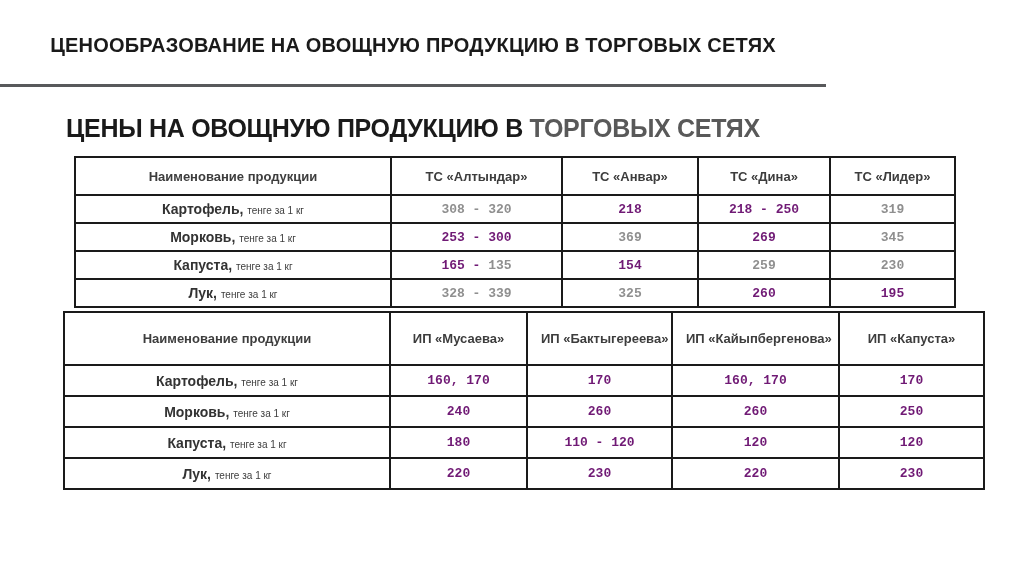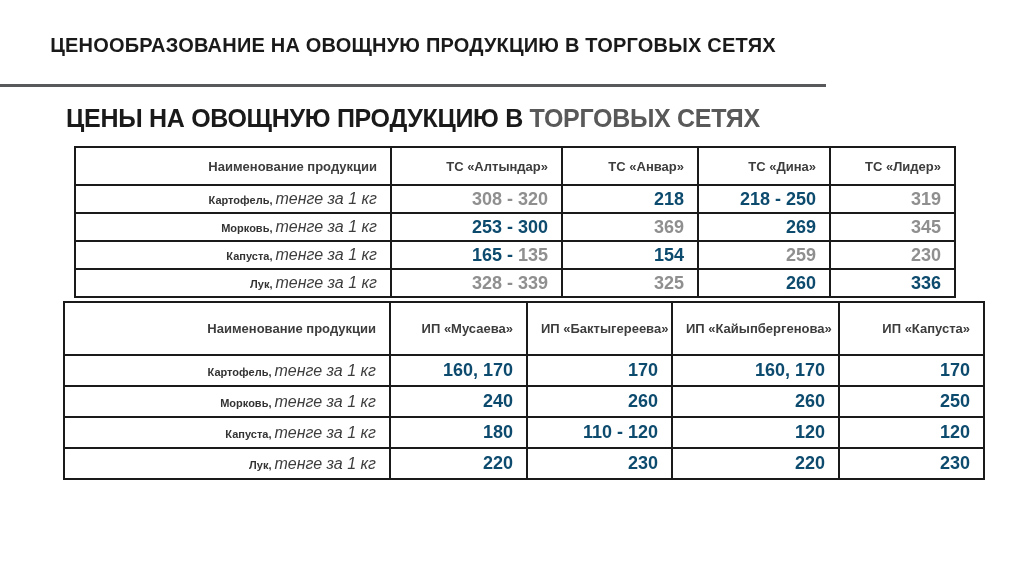--- a/index.html
+++ b/index.html
@@ -20,61 +20,61 @@
     letter-spacing: 0.2px;
     line-height: 24px;
   }
   .rule {
     margin-top: 27px;
     width: 100%;
     height: 3px;
     background: #58595b;
   }
   .section-heading {
-    margin-top: 15px;
+    margin-top: 25px;
     text-align: center;
     font-size: 25px;
     font-weight: bold;
     color: #1a1a1a;
     line-height: 32px;
     letter-spacing: -0.3px;
   }
   .section-heading .gray { color: #595959; }
 
   table {
     border-collapse: collapse;
     table-layout: fixed;
   }
   #table-0 { margin: 12px 0 0 74px; width: 880px; }
   #table-1 { margin: 3px 0 0 63px;  width: 920px; }
 
   th, td {
     border: 2px solid #1a1a1a;
-    text-align: right;
+    text-align: center;
     vertical-align: middle;
     padding: 0 13px;
     overflow: hidden;
   }
   th {
     font-size: 13px;
     font-weight: bold;
     color: #3d3d3d;
     white-space: nowrap;
   }
   #table-0 th { height: 36px; }
   #table-1 th { height: 51px; }
   #table-0 td { height: 26px; }
   #table-1 td { height: 29px; }
 
   .product-cell { white-space: nowrap; }
-  .product-name { font-weight: bold; font-size: 11px; color: #333333; }
-  .product-unit { font-style: italic; font-size: 16px; color: #3d3d3d; }
+  .product-name { font-weight: bold; font-size: 14px; color: #333333; }
+  .product-unit { font-size: 10px; color: #3d3d3d; }
 
-  .value-cell { font-weight: bold; font-size: 18px; white-space: nowrap; }
-  .tone-dark { color: #0c4a6e; }
+  .value-cell { font-weight: bold; font-size: 13px; white-space: nowrap; font-family: Liberation Mono, monospace; }
+  .tone-dark { color: #701a75; }
   .tone-gray { color: #8f8f8f; }
 </style>
 </head>
 <body>
 
 <div class="page">
 
   <div class="main-title">ЦЕНООБРАЗОВАНИЕ НА ОВОЩНУЮ ПРОДУКЦИЮ В ТОРГОВЫХ СЕТЯХ</div>
   <div class="rule"></div>
 
@@ -117,21 +117,21 @@
           <td class="value-cell"><span class="tone-dark">165 - </span><span class="tone-gray">135</span></td>
           <td class="value-cell"><span class="tone-dark">154</span></td>
           <td class="value-cell"><span class="tone-gray">259</span></td>
           <td class="value-cell"><span class="tone-gray">230</span></td>
         </tr>
         <tr>
           <td class="product-cell"><span class="product-name">Лук, </span><span class="product-unit">тенге за 1 кг</span></td>
           <td class="value-cell"><span class="tone-gray">328 - 339</span></td>
           <td class="value-cell"><span class="tone-gray">325</span></td>
           <td class="value-cell"><span class="tone-dark">260</span></td>
-          <td class="value-cell"><span class="tone-dark">336</span></td>
+          <td class="value-cell"><span class="tone-dark">195</span></td>
         </tr>
       </tbody>
   </table>
 
 
   <table id="table-1">
     <colgroup>
       <col style="width:326px">
         <col style="width:137px">
         <col style="width:145px">

